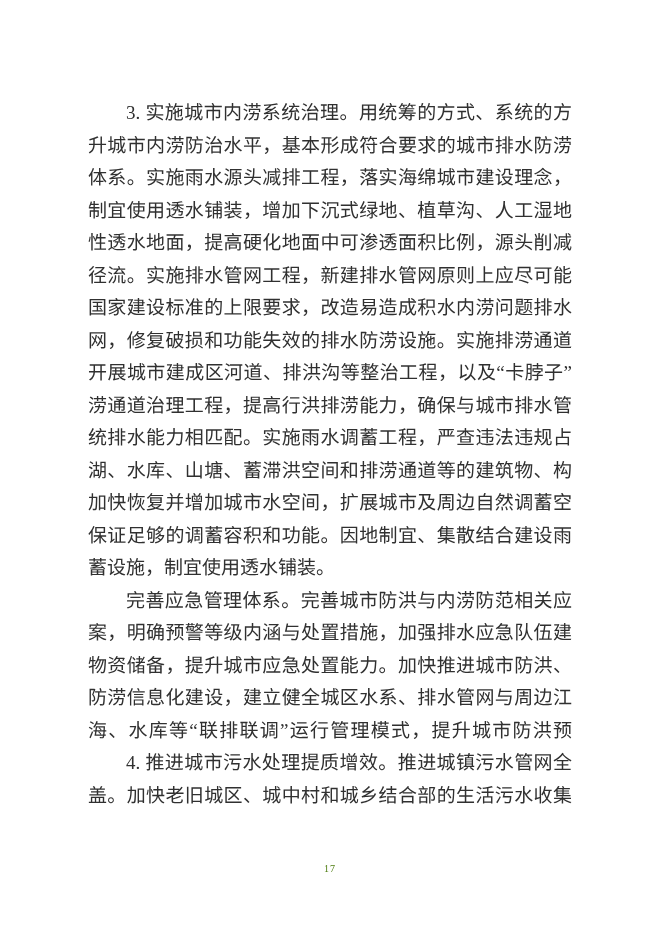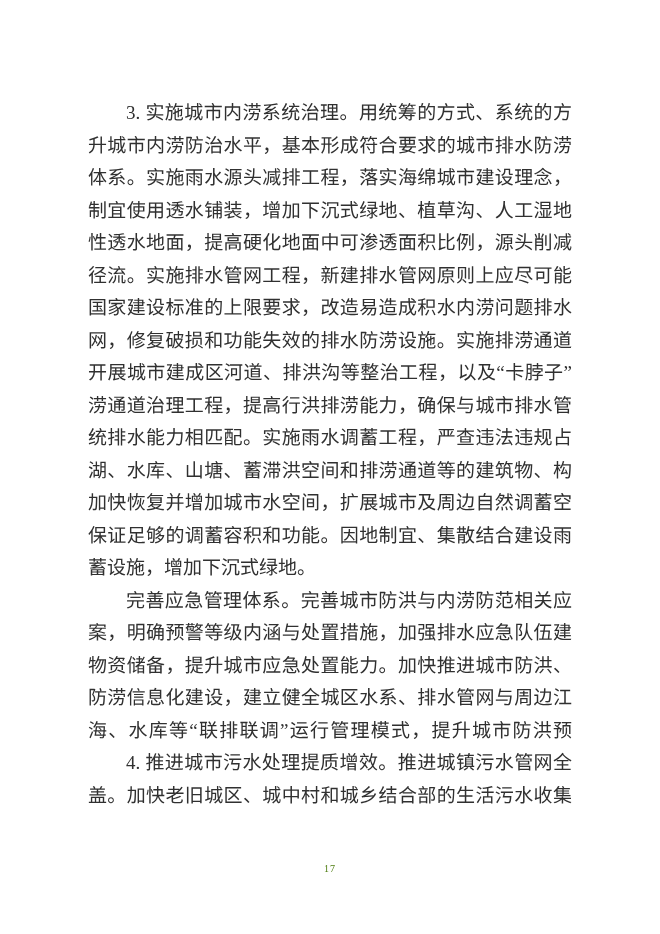--- a/index.html
+++ b/index.html
@@ -63,21 +63,21 @@
     <div class="line">性透水地面，提高硬化地面中可渗透面积比例，源头削减雨水</div>
     <div class="line">径流。实施排水管网工程，新建排水管网原则上应尽可能达到</div>
     <div class="line">国家建设标准的上限要求，改造易造成积水内涝问题排水管</div>
     <div class="line">网，修复破损和功能失效的排水防涝设施。实施排涝通道工程，</div>
     <div class="line">开展城市建成区河道、排洪沟等整治工程，以及“卡脖子”排</div>
     <div class="line">涝通道治理工程，提高行洪排涝能力，确保与城市排水管网系</div>
     <div class="line">统排水能力相匹配。实施雨水调蓄工程，严查违法违规占用河</div>
     <div class="line">湖、水库、山塘、蓄滞洪空间和排涝通道等的建筑物、构筑物，</div>
     <div class="line">加快恢复并增加城市水空间，扩展城市及周边自然调蓄空间，</div>
     <div class="line">保证足够的调蓄容积和功能。因地制宜、集散结合建设雨水调</div>
-    <div class="line end">蓄设施，增加下沉式绿地。</div>
+    <div class="line end">蓄设施，制宜使用透水铺装。</div>
     <div class="line indent">完善应急管理体系。完善城市防洪与内涝防范相关应急预</div>
     <div class="line">案，明确预警等级内涵与处置措施，加强排水应急队伍建设和</div>
     <div class="line">物资储备，提升城市应急处置能力。加快推进城市防洪、排水</div>
     <div class="line">防涝信息化建设，建立健全城区水系、排水管网与周边江河湖</div>
     <div class="line">海、水库等“联排联调”运行管理模式，提升城市防洪预报、</div>
     <div class="line indent">4. 推进城市污水处理提质增效。推进城镇污水管网全覆</div>
     <div class="line">盖。加快老旧城区、城中村和城乡结合部的生活污水收集处理</div>
   </div>
   <div class="page-number">17</div>
 </div>

